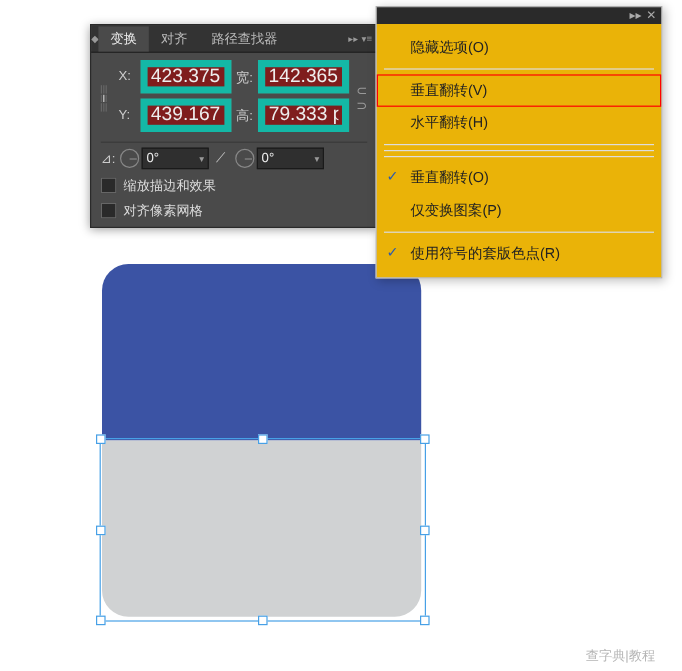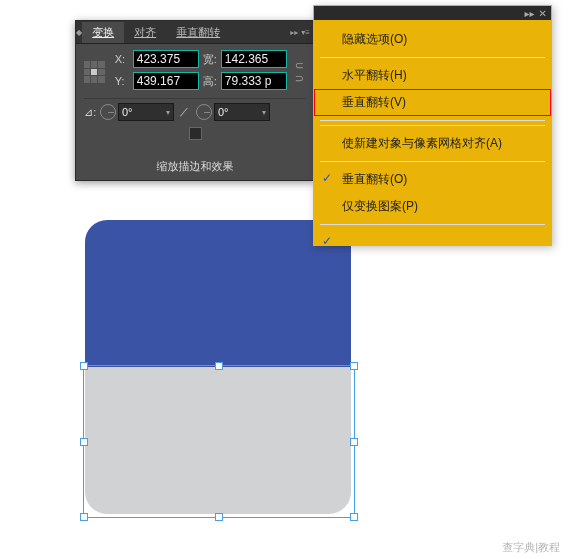--- a/index.html
+++ b/index.html
@@ -82,21 +82,20 @@
   border-bottom: 1px solid #222;
   height: 22px;
   align-items: center;
 }
 
 .panel-tab {
   padding: 3px 10px;
   color: #bbb;
   font-size: 11px;
   cursor: pointer;
-  text-decoration: underline;
 }
 
 .panel-tab.active {
   background: #4a4a4a;
   color: #eee;
 }
 
 .panel-tab-right {
   margin-left: auto;
   display: flex;
@@ -139,24 +138,24 @@
   gap: 2px;
 }
 
 .field-label {
   color: #ccc;
   font-size: 11px;
   min-width: 14px;
 }
 
 .num-input {
-  background: #000000;
-  border: 1px solid #14b8a6;
+  background: #7f1d1d;
+  border: 6px solid #14b8a6;
   color: #eee;
-  font-size: 12px;
+  font-size: 16px;
   width: 58px;
   height: 16px;
   padding: 0 3px;
 }
 
 .link-icon {
   width: 14px;
   height: 30px;
   display: flex;
   align-items: center;
@@ -198,23 +197,22 @@
   height: 16px;
   padding: 0 3px;
   display: flex;
   align-items: center;
   justify-content: space-between;
 }
 
 .checkbox-row {
   display: flex;
   align-items: center;
-  gap: 19px;
+  gap: 6px;
   margin-top: 6px;
-  flex-direction: column;
 }
 
 .checkbox {
   width: 11px;
   height: 11px;
   background: #2a2a2a;
   border: 1px solid #666;
 }
 
 
@@ -272,21 +270,21 @@
   position: absolute;
   left: 8px;
   top: 5px;
   color: #2a5ab0;
   font-size: 12px;
 }
 
 
 .watermark {
   position: absolute;
-  right: 8px;
+  right: 22px;
   bottom: 5px;
   font-size: 11px;
   color: #b5b5b5;
   text-align: right;
   line-height: 1.3;
 }
 
 .caret {
   font-size: 8px;
   color: #999;
@@ -308,21 +306,21 @@
     <div class="sel-handle" style="left:calc(50% - 4px);bottom:-4px"></div>
     <div class="sel-handle" style="right:-4px;bottom:-4px"></div>
   </div>
 </div>
 
 <div class="transform-panel">
   <div class="panel-tabs">
     <span class="caret">◆</span>
     <div class="panel-tab active">变换</div>
     <div class="panel-tab">对齐</div>
-    <div class="panel-tab">垂直翻转</div>
+    <div class="panel-tab">路径查找器</div>
     <div class="panel-tab-right">
       <span class="caret">▸▸</span>
       <span class="caret">▾≡</span>
     </div>
   </div>
   <div class="panel-body">
     <div style="display:flex;align-items:center;gap:6px">
       <div class="ref-grid">
         <div class="ref-cell"></div>
           <div class="ref-cell"></div>
@@ -367,44 +365,48 @@
             <span>0°</span>
             <span class="caret">▾</span>
           </div>
       </div>
     </div>
 
     <div class="checkbox-row">
       <div class="checkbox"></div>
       <span>缩放描边和效果</span>
     </div>
+    <div class="checkbox-row">
+      <div class="checkbox"></div>
+      <span>对齐像素网格</span>
+    </div>
   </div>
 </div>
 
 <div class="context-menu">
   <div class="menu-titlebar">
     <span>▸▸</span>
     <span>✕</span>
   </div>
   <div class="menu-body">
     <div class="menu-item">隐藏选项(O)</div>
     <div class="menu-sep"></div>
+    <div class="menu-item highlighted">垂直翻转(V)</div>
     <div class="menu-item">水平翻转(H)</div>
-    <div class="menu-item highlighted">垂直翻转(V)</div>
     <div class="menu-sep"></div>
     <div class="menu-sep"></div>
-    <div class="menu-item">使新建对象与像素网格对齐(A)</div>
     <div class="menu-sep"></div>
     <div class="menu-item">
       <span class="menu-check">✓</span>
       <span>垂直翻转(O)</span>
     </div>
     <div class="menu-item">仅变换图案(P)</div>
     <div class="menu-sep"></div>
     <div class="menu-item">
       <span class="menu-check">✓</span>
+      <span>使用符号的套版色点(R)</span>
     </div>
   </div>
 </div>
 
 <div class="watermark">
   <span>查字典</span>|<span>教程</span><br>
 </div>
 
 </body></html>

